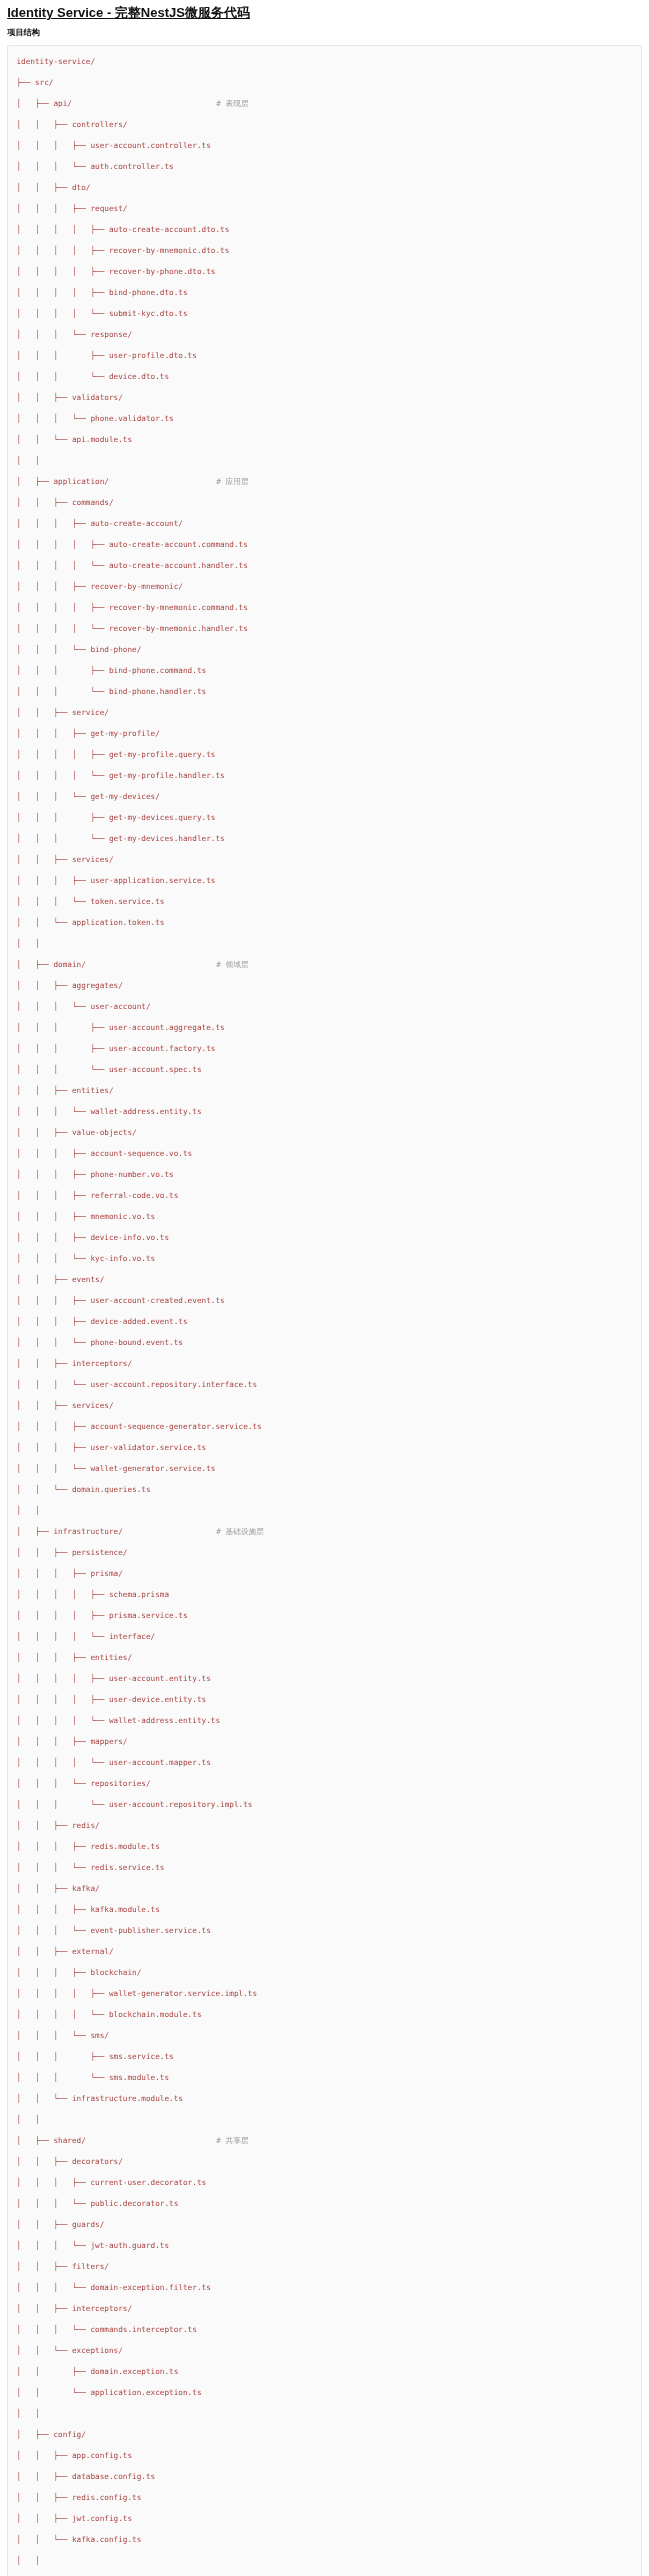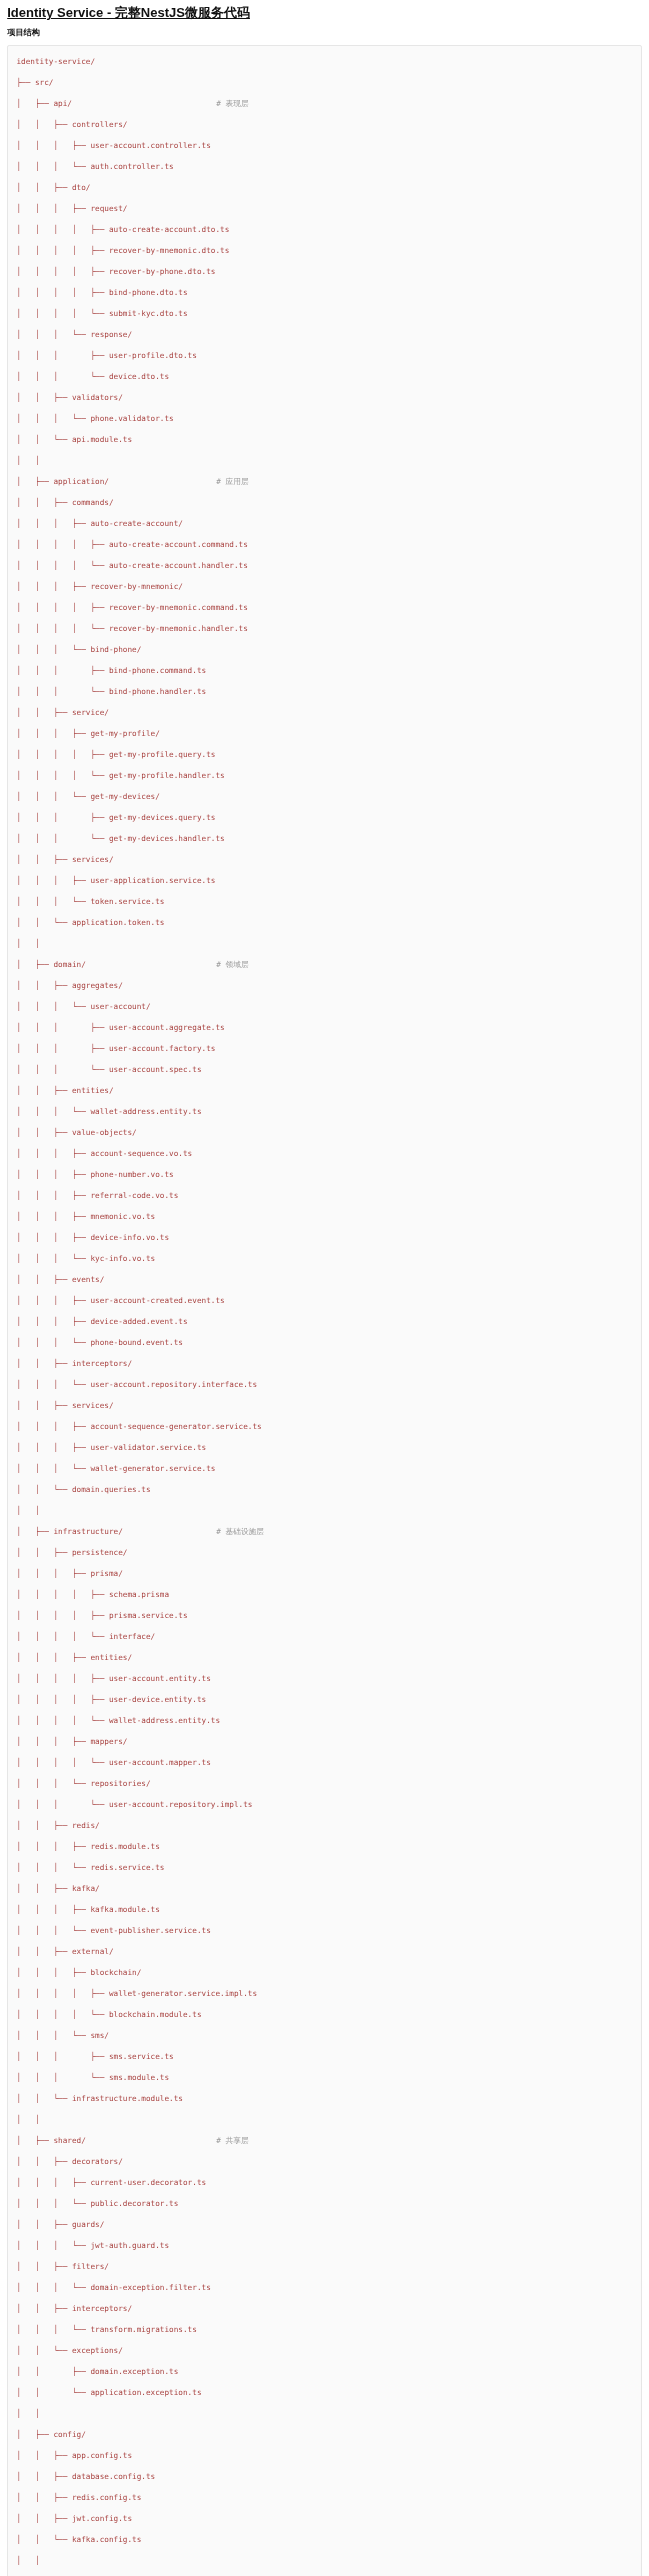--- a/index.html
+++ b/index.html
@@ -160,21 +160,21 @@
 <span class="code-line">│   │</span>
 <span class="code-line">│   ├── shared/                       <span class="comment"># 共享层</span></span>
 <span class="code-line">│   │   ├── decorators/</span>
 <span class="code-line">│   │   │   ├── current-user.decorator.ts</span>
 <span class="code-line">│   │   │   └── public.decorator.ts</span>
 <span class="code-line">│   │   ├── guards/</span>
 <span class="code-line">│   │   │   └── jwt-auth.guard.ts</span>
 <span class="code-line">│   │   ├── filters/</span>
 <span class="code-line">│   │   │   └── domain-exception.filter.ts</span>
 <span class="code-line">│   │   ├── interceptors/</span>
-<span class="code-line">│   │   │   └── transform.migrations.ts</span>
+<span class="code-line">│   │   │   └── commands.interceptor.ts</span>
 <span class="code-line">│   │   └── exceptions/</span>
 <span class="code-line">│   │       ├── domain.exception.ts</span>
 <span class="code-line">│   │       └── application.exception.ts</span>
 <span class="code-line">│   │</span>
 <span class="code-line">│   ├── config/</span>
 <span class="code-line">│   │   ├── app.config.ts</span>
 <span class="code-line">│   │   ├── database.config.ts</span>
 <span class="code-line">│   │   ├── redis.config.ts</span>
 <span class="code-line">│   │   ├── jwt.config.ts</span>
 <span class="code-line">│   │   └── kafka.config.ts</span>

